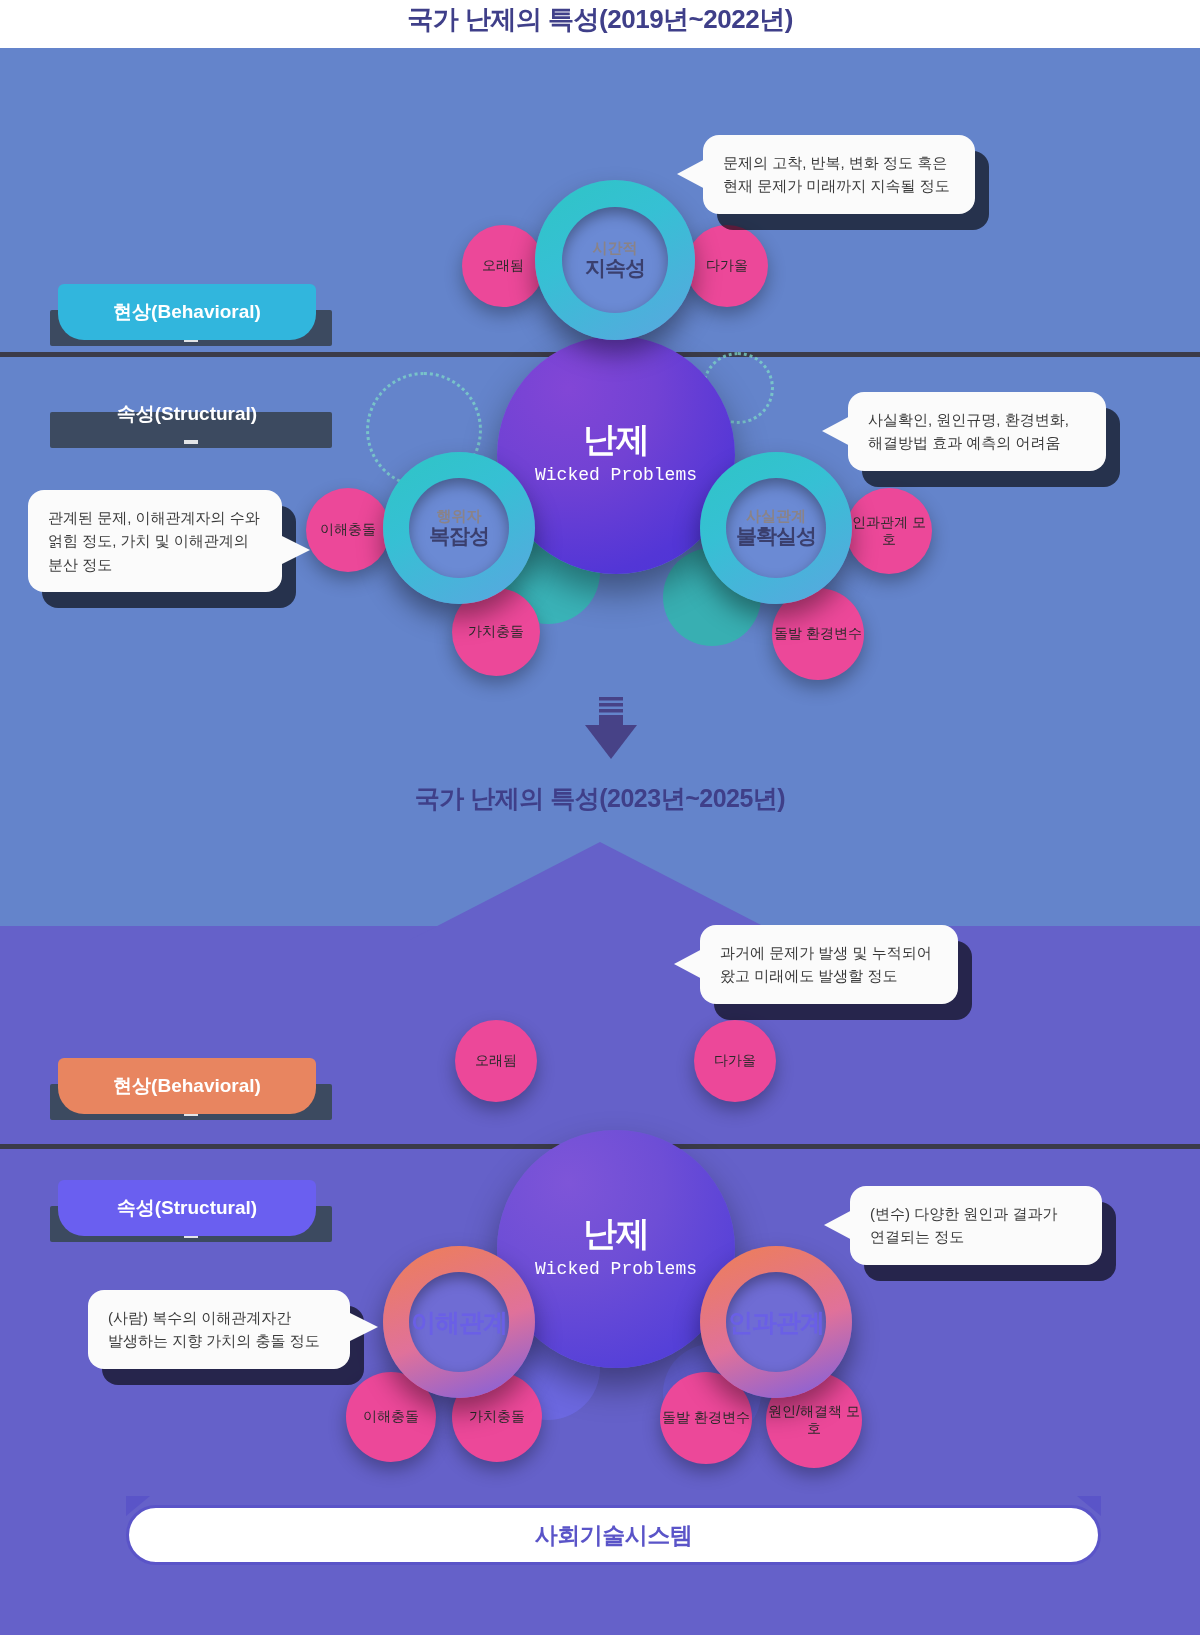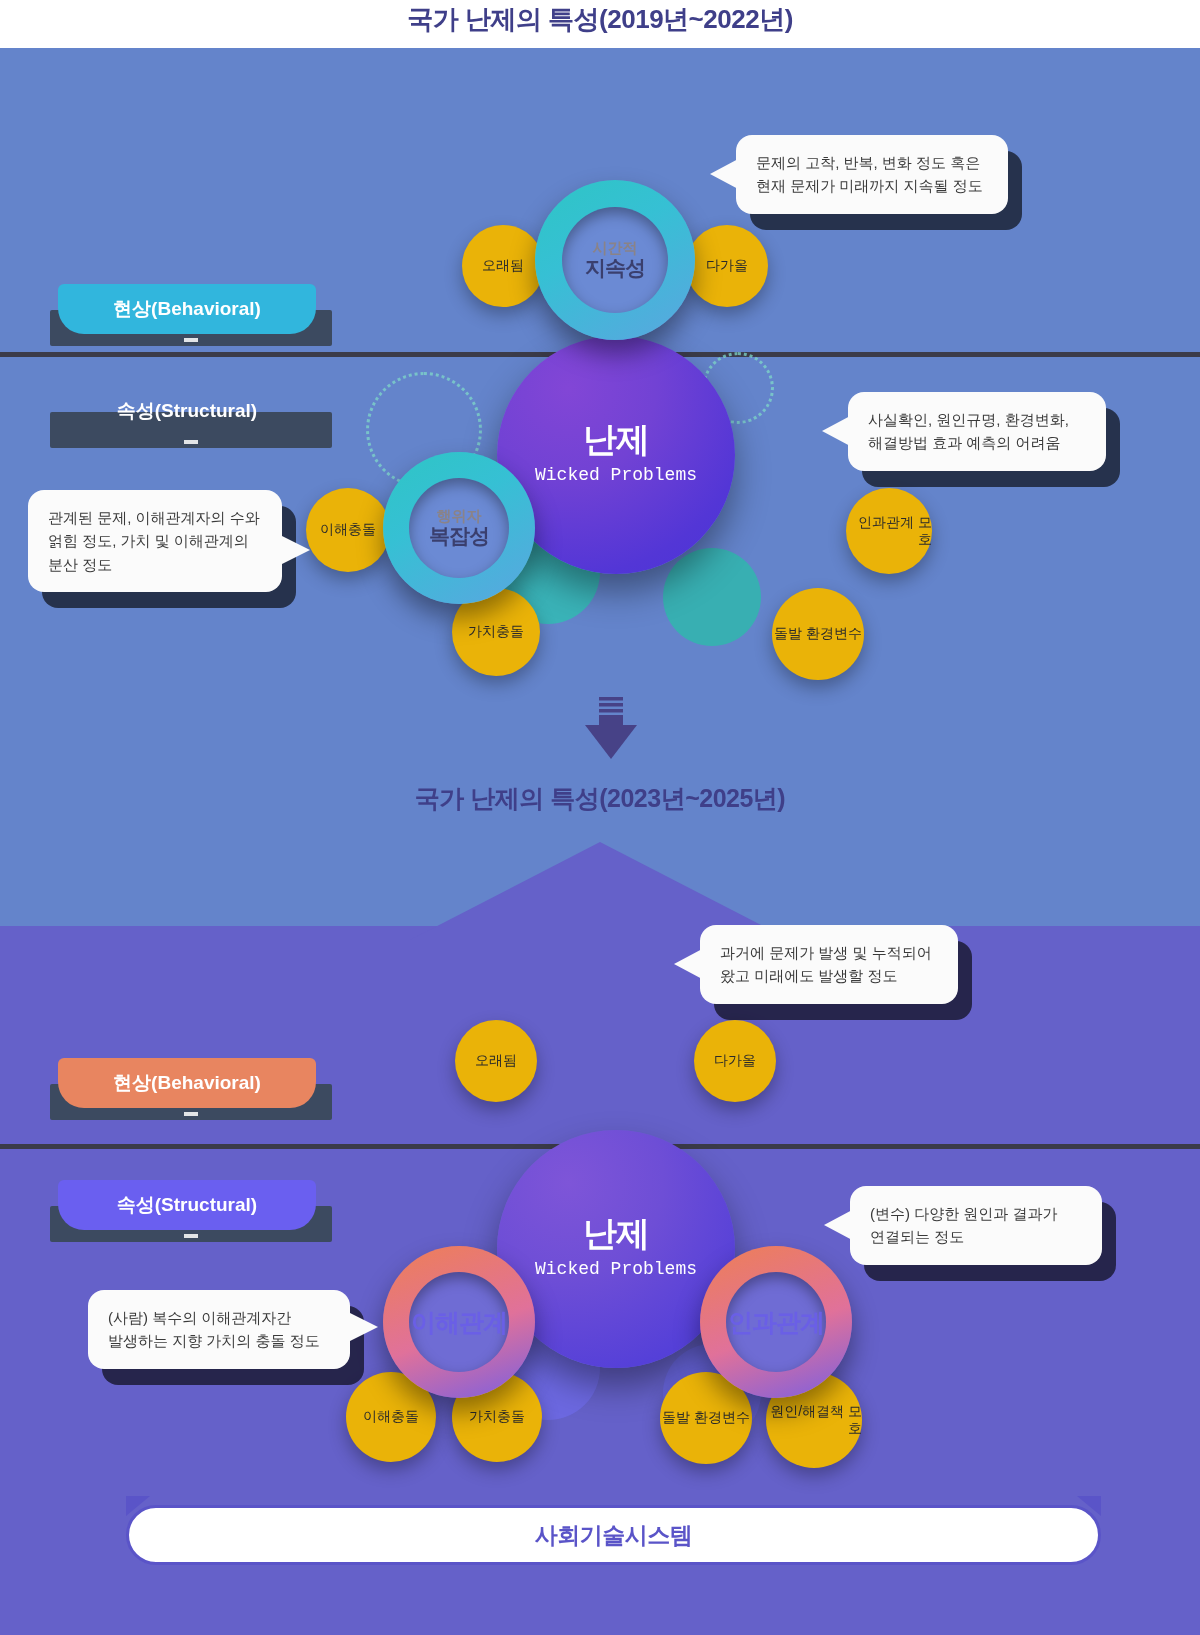--- a/index.html
+++ b/index.html
@@ -47,21 +47,21 @@
   .cat { position: absolute; width: 282px; height: 68px; }
   .cat .tab-shadow {
     position: absolute; left: 4px; top: 26px; width: 282px; height: 36px;
     background: #3c4a60; border-radius: 2px;
   }
   .cat .tab-shadow::after {
     content: ""; position: absolute; left: 50%; transform: translateX(-50%);
     bottom: 4px; width: 14px; height: 4px; background: #ffffff; opacity: .85;
   }
   .cat .pill {
-    position: absolute; left: 12px; top: 0; width: 258px; height: 50px;
+    position: absolute; left: 12px; top: 0; width: 258px; height: 56px;
     border-radius: 6px 6px 26px 26px;
     display: flex; align-items: center; justify-content: center;
     color: #ffffff; font-size: 19px; font-weight: bold;
   }
   .pill-cyan   { background: #31b6dd; }
   .pill-none   { background: transparent; }
   .pill-orange { background: #e88560; }
   .pill-violet { background: #6a5ff0; }
   .cat .pill .ko { font-weight: bold; }
 
@@ -126,22 +126,22 @@
   .ring-bot-center { left: 535px; top: 976px;  width: 160px; height: 160px; }
   .ring-bot-left   { left: 383px; top: 1246px; width: 152px; height: 152px; }
   .ring-bot-right  { left: 700px; top: 1246px; width: 152px; height: 152px; }
 
   .ring-top-center .inner, .ring-bot-center .inner { left: 27px; top: 27px; width: 106px; height: 106px; }
   .ring-top-left .inner, .ring-top-right .inner,
   .ring-bot-left .inner, .ring-bot-right .inner { left: 26px; top: 26px; width: 100px; height: 100px; }
 
   
   .sat {
-    position: absolute; border-radius: 50%; background: #eab308;
-    display: flex; align-items: center; justify-content: center; text-align: right;
+    position: absolute; border-radius: 50%; background: #ec4899;
+    display: flex; align-items: center; justify-content: center; text-align: center;
     color: #2a2a2a; font-size: 14px; line-height: 1.22;
     box-shadow: 0 8px 18px rgba(0,0,0,.30);
   }
 
   
   .bubble {
     position: absolute; background: #fbfbfb; border-radius: 16px;
     color: #3a3a3a; font-size: 15px; line-height: 1.55;
     padding: 16px 20px; white-space: pre-line;
     box-shadow: 14px 16px 0 rgba(0,0,0,.62);
@@ -243,22 +243,28 @@
       <div class="sub">시간적</div>
       <div class="main">지속성</div>
     </div>
   </div>
   <div class="ring ring-cyan ring-top-left">
     <div class="inner inner-blue">
       <div class="sub">행위자</div>
       <div class="main">복잡성</div>
     </div>
   </div>
-
-  <div class="bubble" style="left:736px; top:135px; width:272px;">문제의 고착, 반복, 변화 정도 혹은
+  <div class="ring ring-cyan ring-top-right">
+    <div class="inner inner-blue">
+      <div class="sub">사실관계</div>
+      <div class="main">불확실성</div>
+    </div>
+  </div>
+
+  <div class="bubble" style="left:703px; top:135px; width:272px;">문제의 고착, 반복, 변화 정도 혹은
 현재 문제가 미래까지 지속될 정도<span class="tail tail-left-down"></span></div>
   <div class="bubble" style="left:28px; top:490px; width:254px;">관계된 문제, 이해관계자의 수와
 얽힘 정도, 가치 및 이해관계의
 분산 정도<span class="tail tail-right-down"></span></div>
   <div class="bubble" style="left:848px; top:392px; width:258px;">사실확인, 원인규명, 환경변화,
 해결방법 효과 예측의 어려움<span class="tail tail-left-down"></span></div>
 
   <div class="down-arrow">
     <svg width="56" height="68" viewBox="0 0 56 68">
       <rect x="16" y="0" width="24" height="3.5" fill="#474287"></rect>

